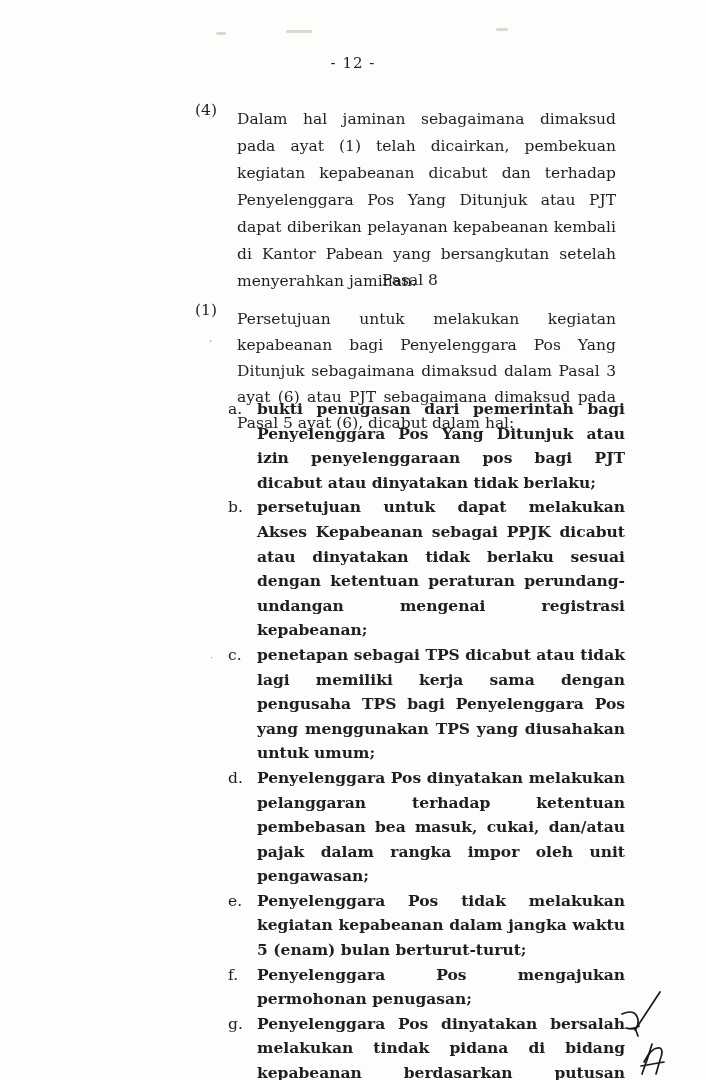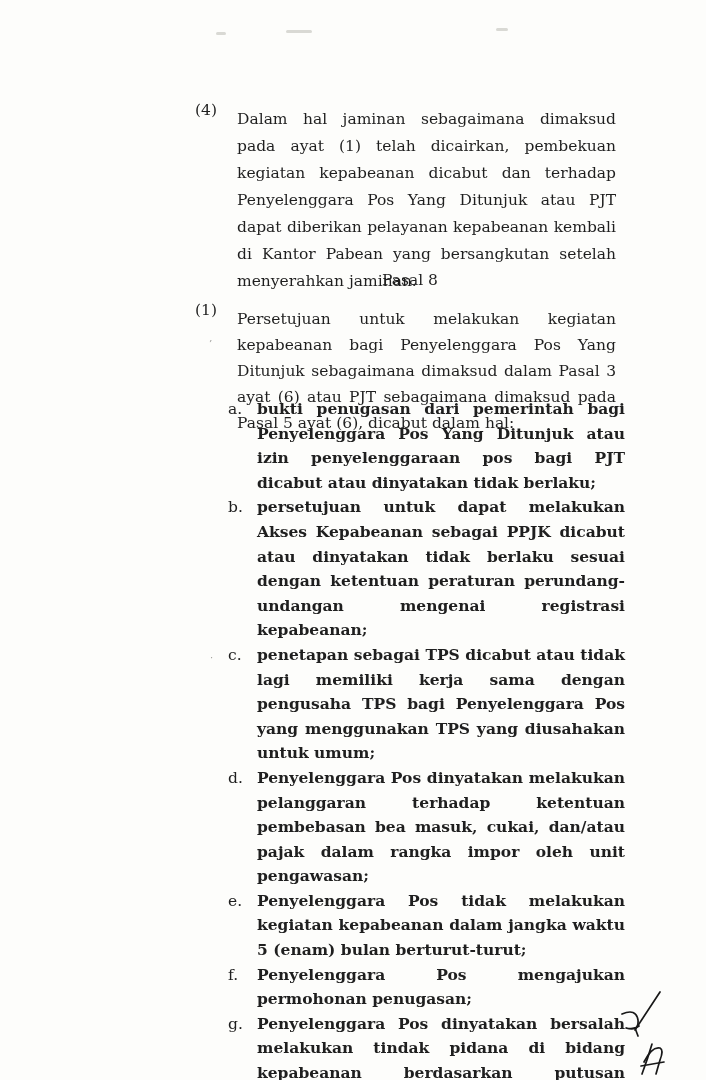--- a/index.html
+++ b/index.html
@@ -78,20 +78,21 @@
 </style>
 </head>
 <body>
 
 <div class="page">
 
   <div class="scan-smudge s1"></div>
   <div class="scan-smudge s2"></div>
   <div class="scan-smudge s3"></div>
 
+  <div class="page-number">- 12 -</div>
 
   <div class="numbered-item item-ayat4">
     <span class="num-label">(4)</span>
     <p class="para">Dalam hal jaminan sebagaimana dimaksud pada ayat (1) telah dicairkan, pembekuan kegiatan kepabeanan dicabut dan terhadap Penyelenggara Pos Yang Ditunjuk atau PJT dapat diberikan pelayanan kepabeanan kembali di Kantor Pabean yang bersangkutan setelah menyerahkan jaminan.</p>
   </div>
 
   <h3 class="pasal-heading">Pasal 8</h3>
 
   <div class="numbered-item item-ayat1">
     <span class="num-label">(1)</span>

